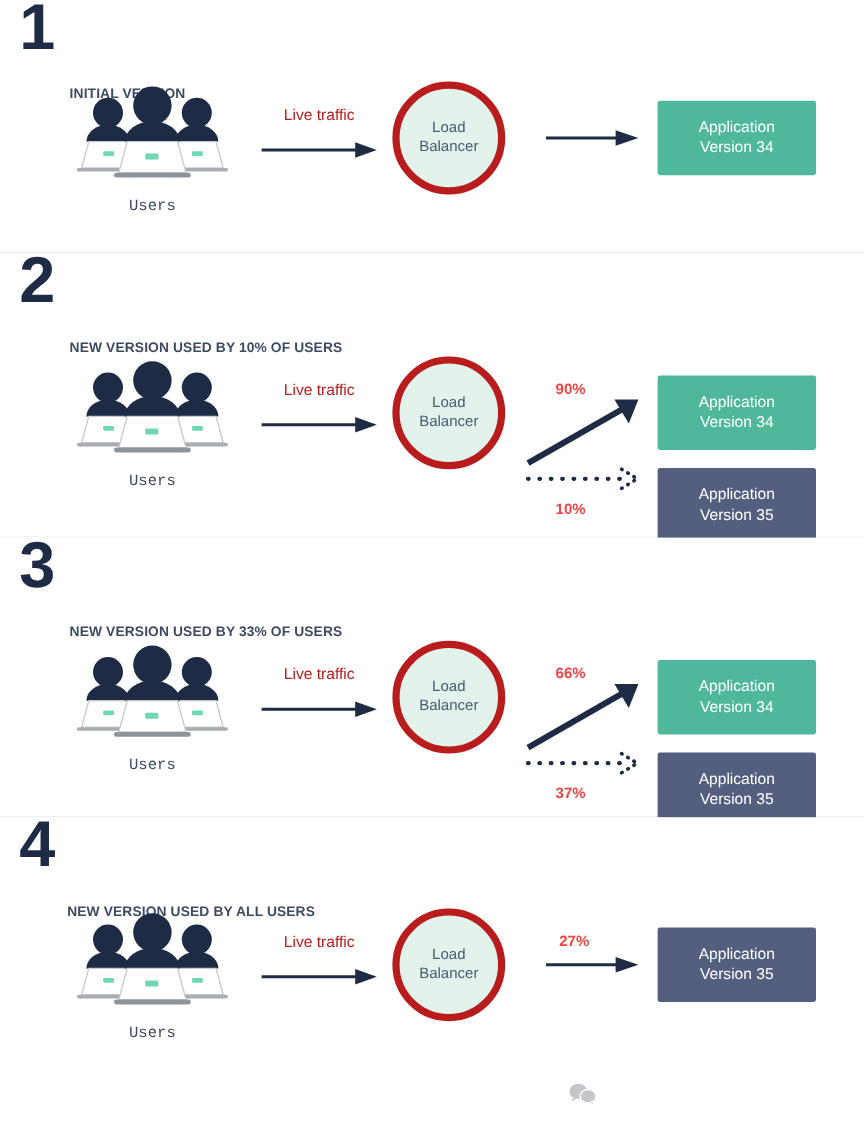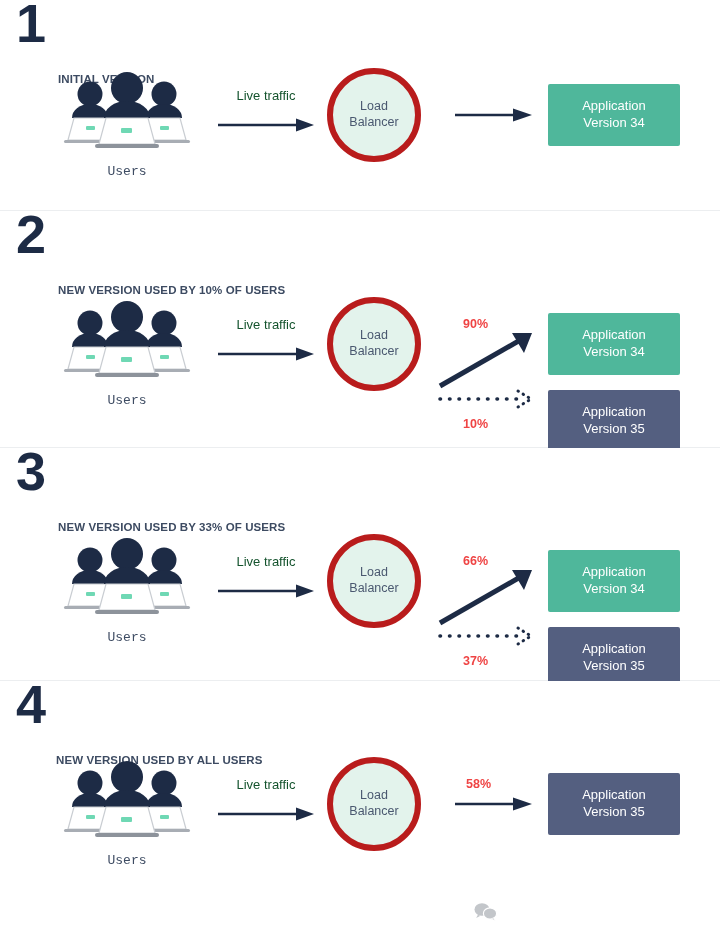--- a/index.html
+++ b/index.html
@@ -92,21 +92,21 @@
   
   .live-traffic {
     position: absolute;
     left: 208px;
     top: 28px;
     width: 116px;
     text-align: center;
   }
   .live-traffic .lt-label {
     font-size: 13px;
-    color: #14532d;
+    color: #b91c1c;
     margin-bottom: 14px;
     white-space: nowrap;
   }
   .lt-arrow { width: 100px; height: 16px; margin: 0 auto; display: block; }
 
   
   .load-balancer {
     position: absolute;
     left: 327px;
     top: 8px;
@@ -403,21 +403,21 @@
       <div class="load-balancer" style="top:16px;">
         <div class="lb-text">Load
 Balancer</div>
       </div>
 
       <svg class="routes" viewBox="0 0 720 150">
         <line x1="455" y1="63" x2="515" y2="63" stroke="#1d2b45" stroke-width="2.6"></line>
         <path d="M513 56.5 L532 63 L513 69.5 Z" fill="#1d2b45"></path>
       </svg>
 
-      <div class="pct" style="left:466px; top:36px;">58%</div>
+      <div class="pct" style="left:466px; top:36px;">27%</div>
 
       <div class="app-box app-slate" style="left:548px; top:32px;">
         <span>Application
 Version 35</span>
       </div>
     </div>
   </section>
 
   <div class="watermark">
     <svg width="24" height="20" viewBox="0 0 24 20">

